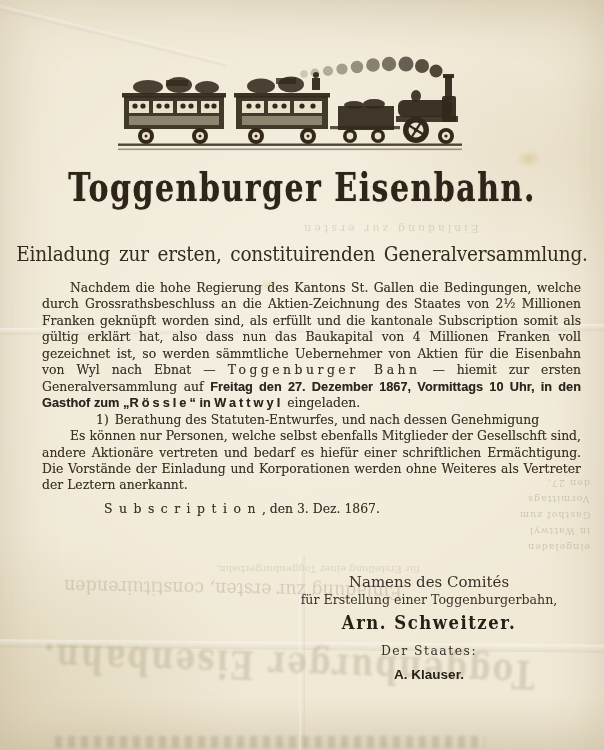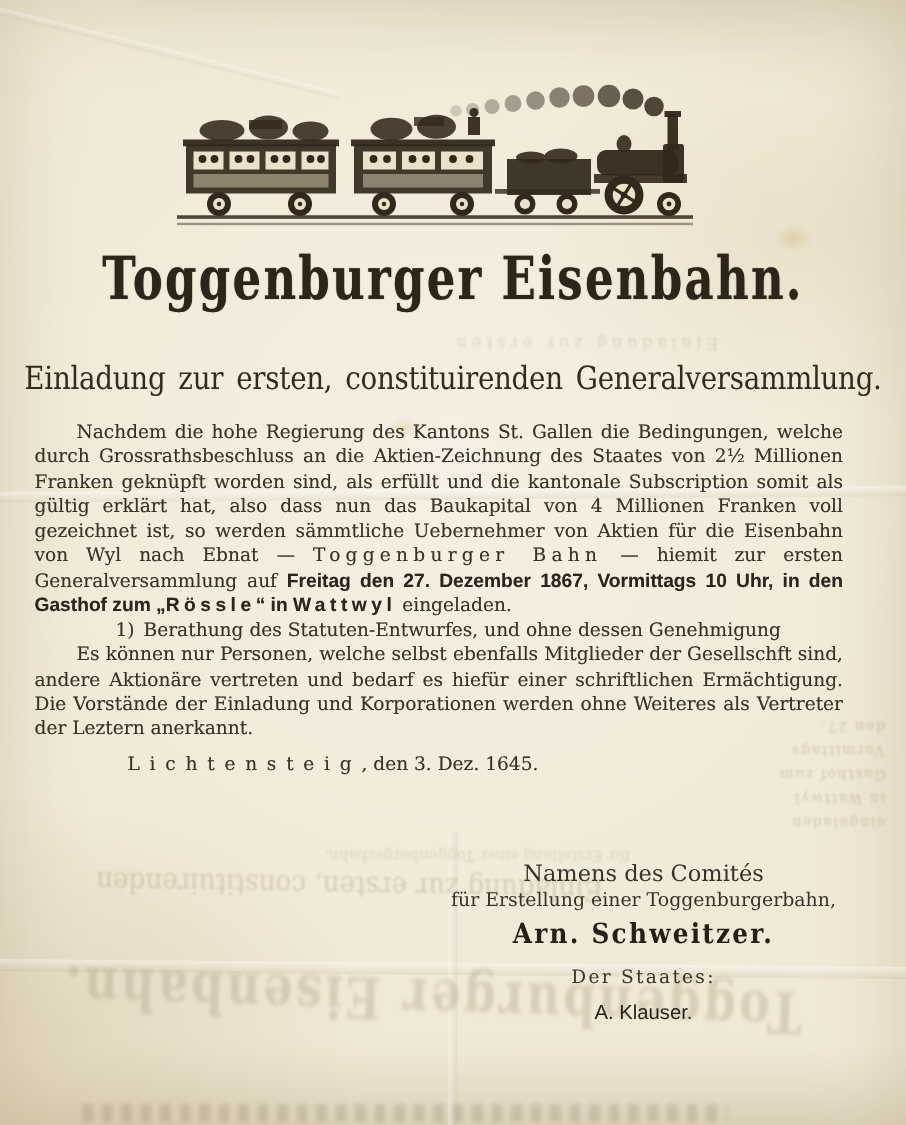--- a/index.html
+++ b/index.html
@@ -53,21 +53,21 @@
     transform:scaleY(1.32);transform-origin:50% 0;
     text-shadow:0 0 0.6px rgba(45,37,25,0.7);
   }
   .masthead-subtitle{
     position:absolute;top:241px;left:0;width:604px;margin:0;text-align:center;
     font-size:18.5px;font-weight:normal;letter-spacing:-0.2px;word-spacing:3px;color:#332b20;
     transform:scaleY(1.15);transform-origin:50% 0;
   }
 
   .bodytext{
-    position:absolute;left:23px;top:280px;width:539px;
+    position:absolute;left:42px;top:280px;width:539px;
     font-size:12.4px;line-height:16.45px;text-align:justify;color:#3a3227;
     text-shadow:0 0 0.4px rgba(58,50,39,0.45);
   }
   .bodytext p{margin:0;text-indent:28px;}
   .sperr{letter-spacing:3.5px;}
   .bsans{font-family:"Liberation Sans", sans-serif;font-weight:bold;font-size:12.8px;color:#2a251d;}
   .bsans-sp{letter-spacing:3px;}
   .agenda{margin:0 0 0 54px;}
   .agenda-item{margin:0;}
   .agenda-num{margin-right:6px;}
@@ -75,21 +75,21 @@
   .place-sp{letter-spacing:6.5px;}
 
   .sig{position:absolute;left:288px;top:573px;width:282px;text-align:center;color:#38302a;}
   .sig div{margin:0;}
   .sig-line1{font-size:15px;}
   .sig-line2{font-size:12.6px;margin-top:1px !important;}
   .sig-president-label{font-size:12.8px;letter-spacing:4.5px;margin-top:7px !important;}
   .sig-president-name{font-size:16.5px;font-weight:bold;letter-spacing:1.5px;color:#241f17;
     margin-top:5px !important;transform:scaleY(1.12);transform-origin:50% 0;}
   .sig-actuary-label{font-size:12.4px;letter-spacing:1.5px;margin-top:12px !important;}
-  .sig-actuary-name{font-family:"Liberation Sans", sans-serif;font-size:13.5px;font-weight:normal;
+  .sig-actuary-name{font-family:"Liberation Sans", sans-serif;font-size:13.5px;font-weight:bold;
     color:#241f17;margin-top:9px !important;}
 </style>
 </head>
 <body>
 
 <div class="paper">
 
   <div class="crease crease-h1"></div>
   <div class="crease crease-h2"></div>
   <div class="crease crease-v1"></div>
@@ -210,24 +210,24 @@
       <rect x="214" y="70" width="70" height="3.2" opacity="0.8"></rect>
     </g>
   </svg>
 
   <h1 class="masthead-title">Toggenburger Eisenbahn.</h1>
   <h2 class="masthead-subtitle">Einladung zur ersten, constituirenden Generalversammlung.</h2>
 
   <div class="bodytext">
     <p><span>Nachdem die hohe Regierung des Kantons St. Gallen die Bedingungen, welche durch Grossrathsbeschluss an die Aktien-Zeichnung des Staates von 2½ Millionen Franken geknüpft worden sind, als erfüllt und die kantonale Subscription somit als gültig erklärt hat, also dass nun das Baukapital von 4 Millionen Franken voll gezeichnet ist, so werden sämmtliche Uebernehmer von Aktien für die Eisenbahn von Wyl nach Ebnat — </span><span class="sperr">Toggenburger Bahn</span><span> — hiemit zur ersten Generalversammlung auf </span><span class="bsans">Freitag den 27. Dezember 1867, Vormittags 10 Uhr, in den Gasthof zum „</span><span class="bsans bsans-sp">Rössle</span><span class="bsans">“ in </span><span class="bsans bsans-sp">Wattwyl</span><span> eingeladen.</span></p>
     <div class="agenda">
-      <div class="agenda-item"><span class="agenda-num">1)</span><span>Berathung des Statuten-Entwurfes, und ohne dessen Genehmigung</span></div>
+      <div class="agenda-item"><span class="agenda-num">1)</span><span>Berathung des Statuten-Entwurfes, und nach dessen Genehmigung</span></div>
     </div>
     <p>Es können nur Personen, welche selbst ebenfalls Mitglieder der Gesellschft sind, andere Aktionäre vertreten und bedarf es hiefür einer schriftlichen Ermächtigung. Die Vorstände der Einladung und Korporationen werden ohne Weiteres als Vertreter der Leztern anerkannt.</p>
-    <p class="dateline"><span class="place-sp">Lichtensteig</span><span>, den 3. Dez. 1645.</span></p>
+    <p class="dateline"><span class="place-sp">Subscription</span><span>, den 3. Dez. 1867.</span></p>
   </div>
 
   <div class="sig">
     <div class="sig-line1">Namens des Comités</div>
     <div class="sig-line2">für Erstellung einer Toggenburgerbahn,</div>
     <div class="sig-president-name">Arn. Schweitzer.</div>
     <div class="sig-actuary-label">Der Staates:</div>
     <div class="sig-actuary-name">A. Klauser.</div>
   </div>
 

